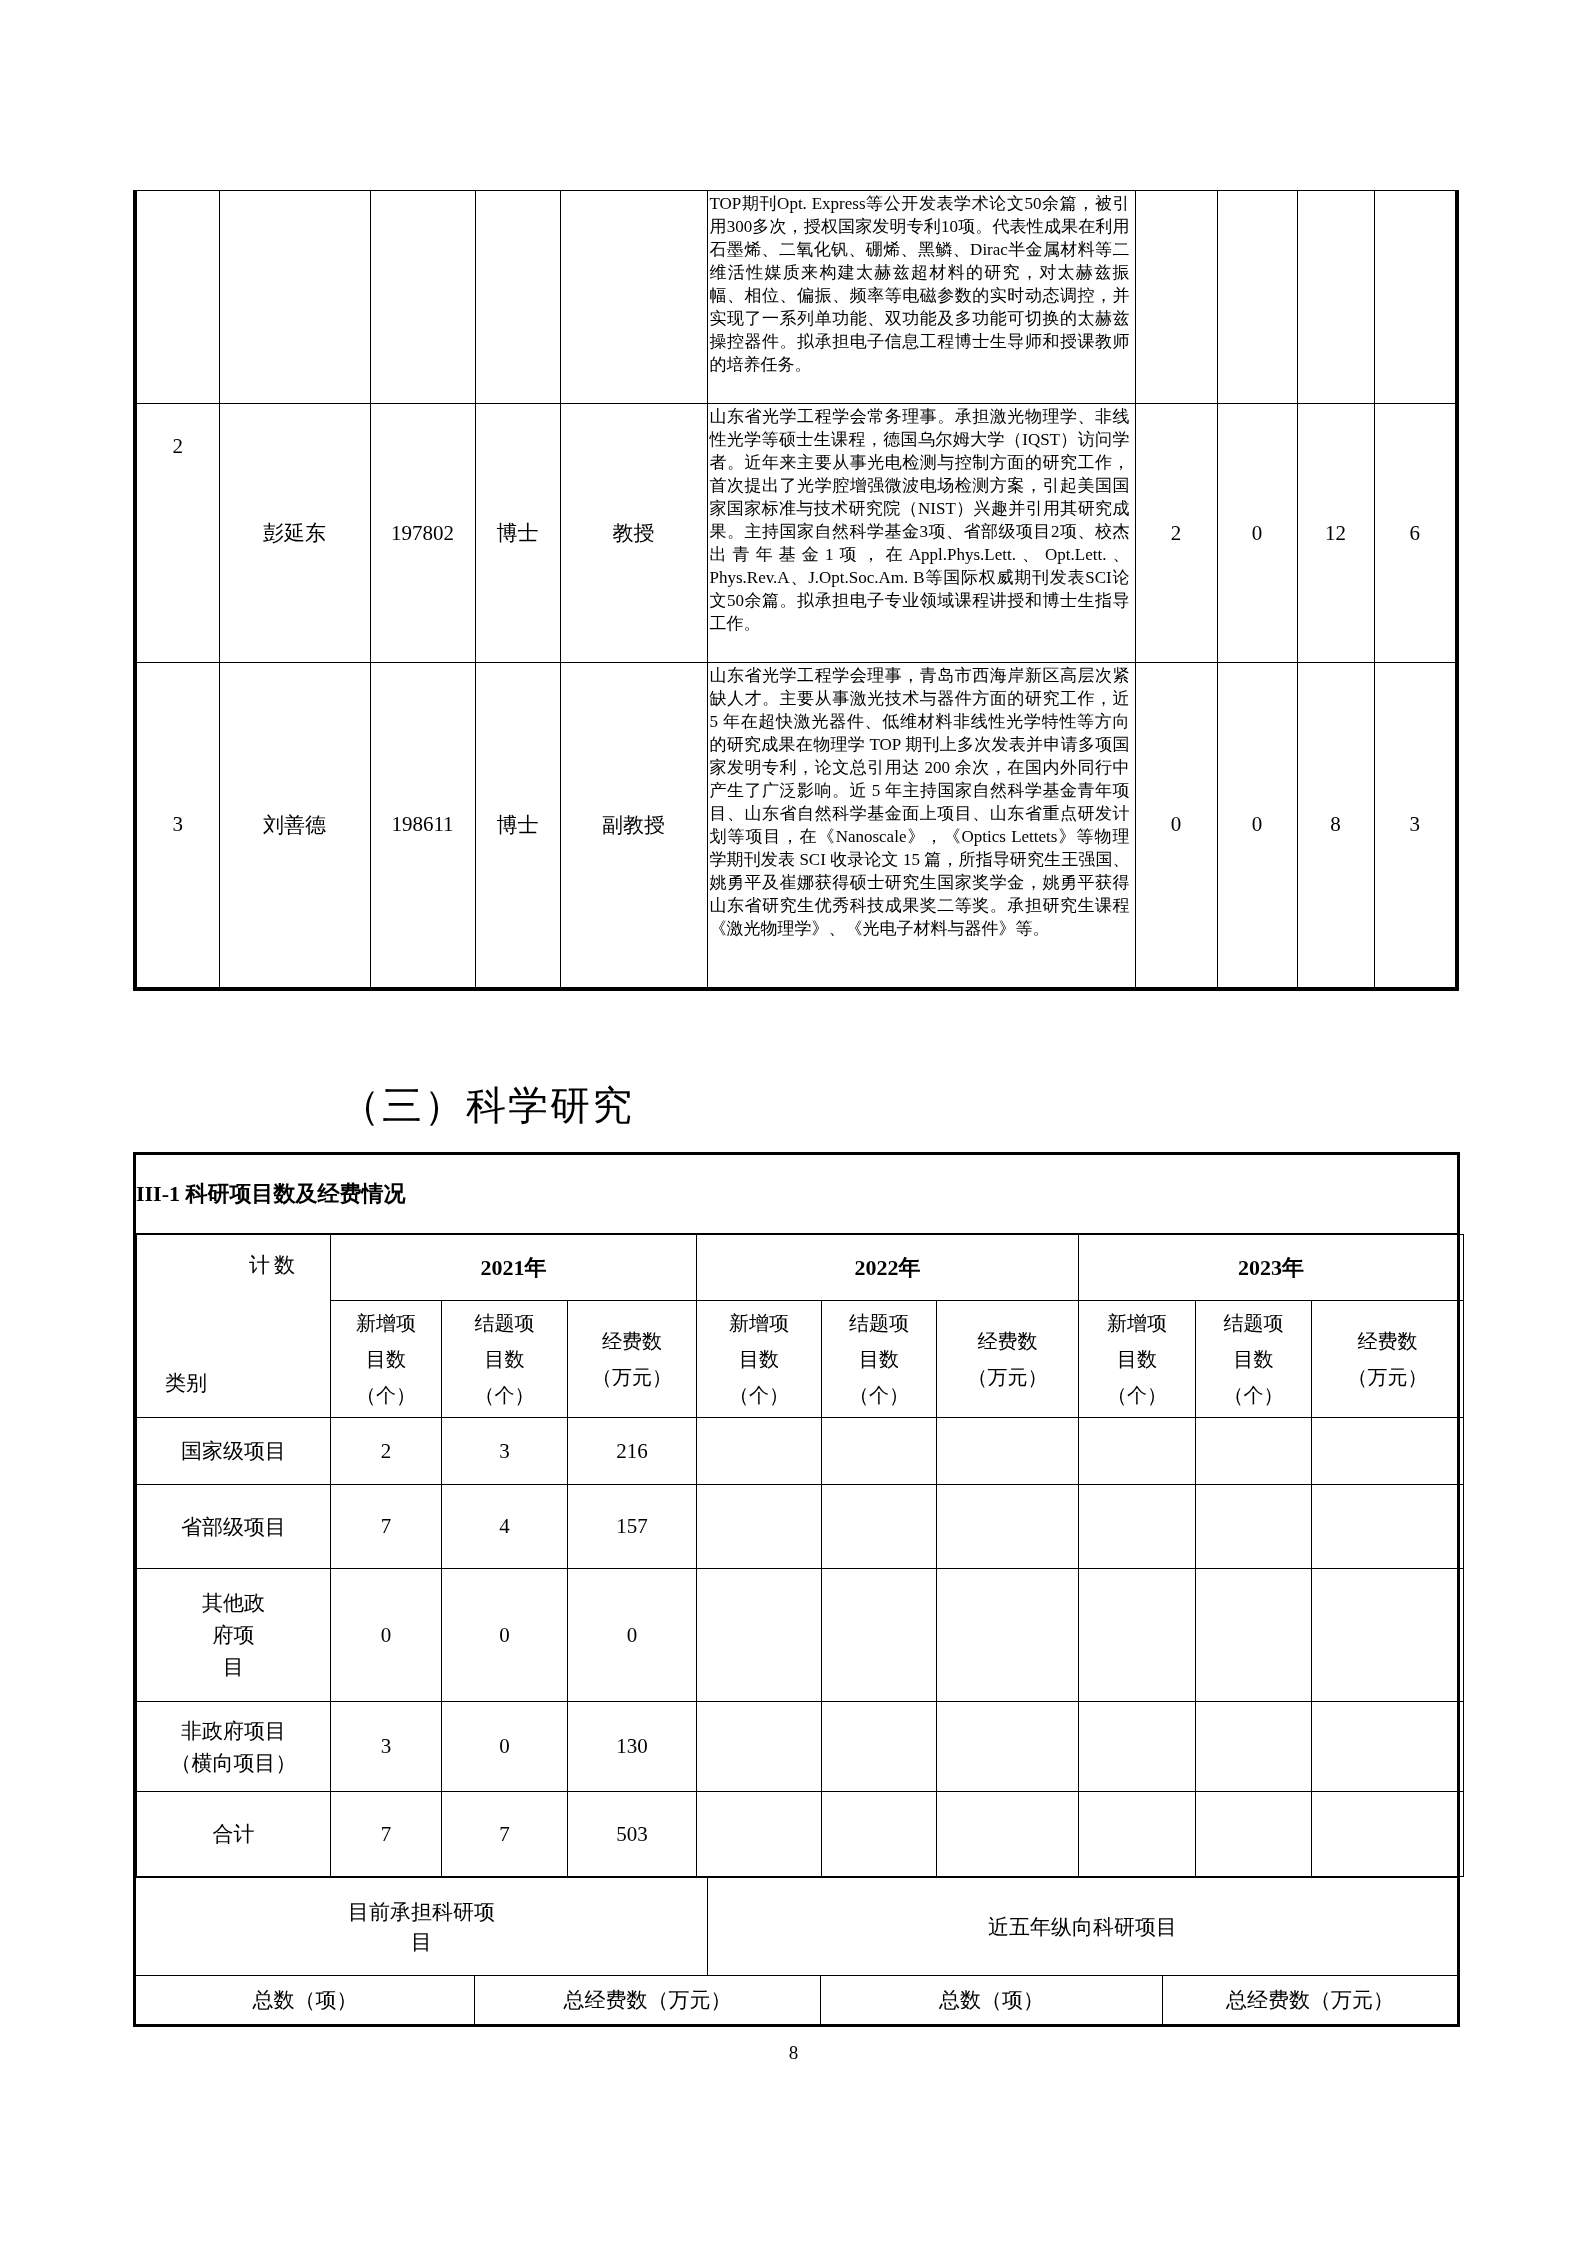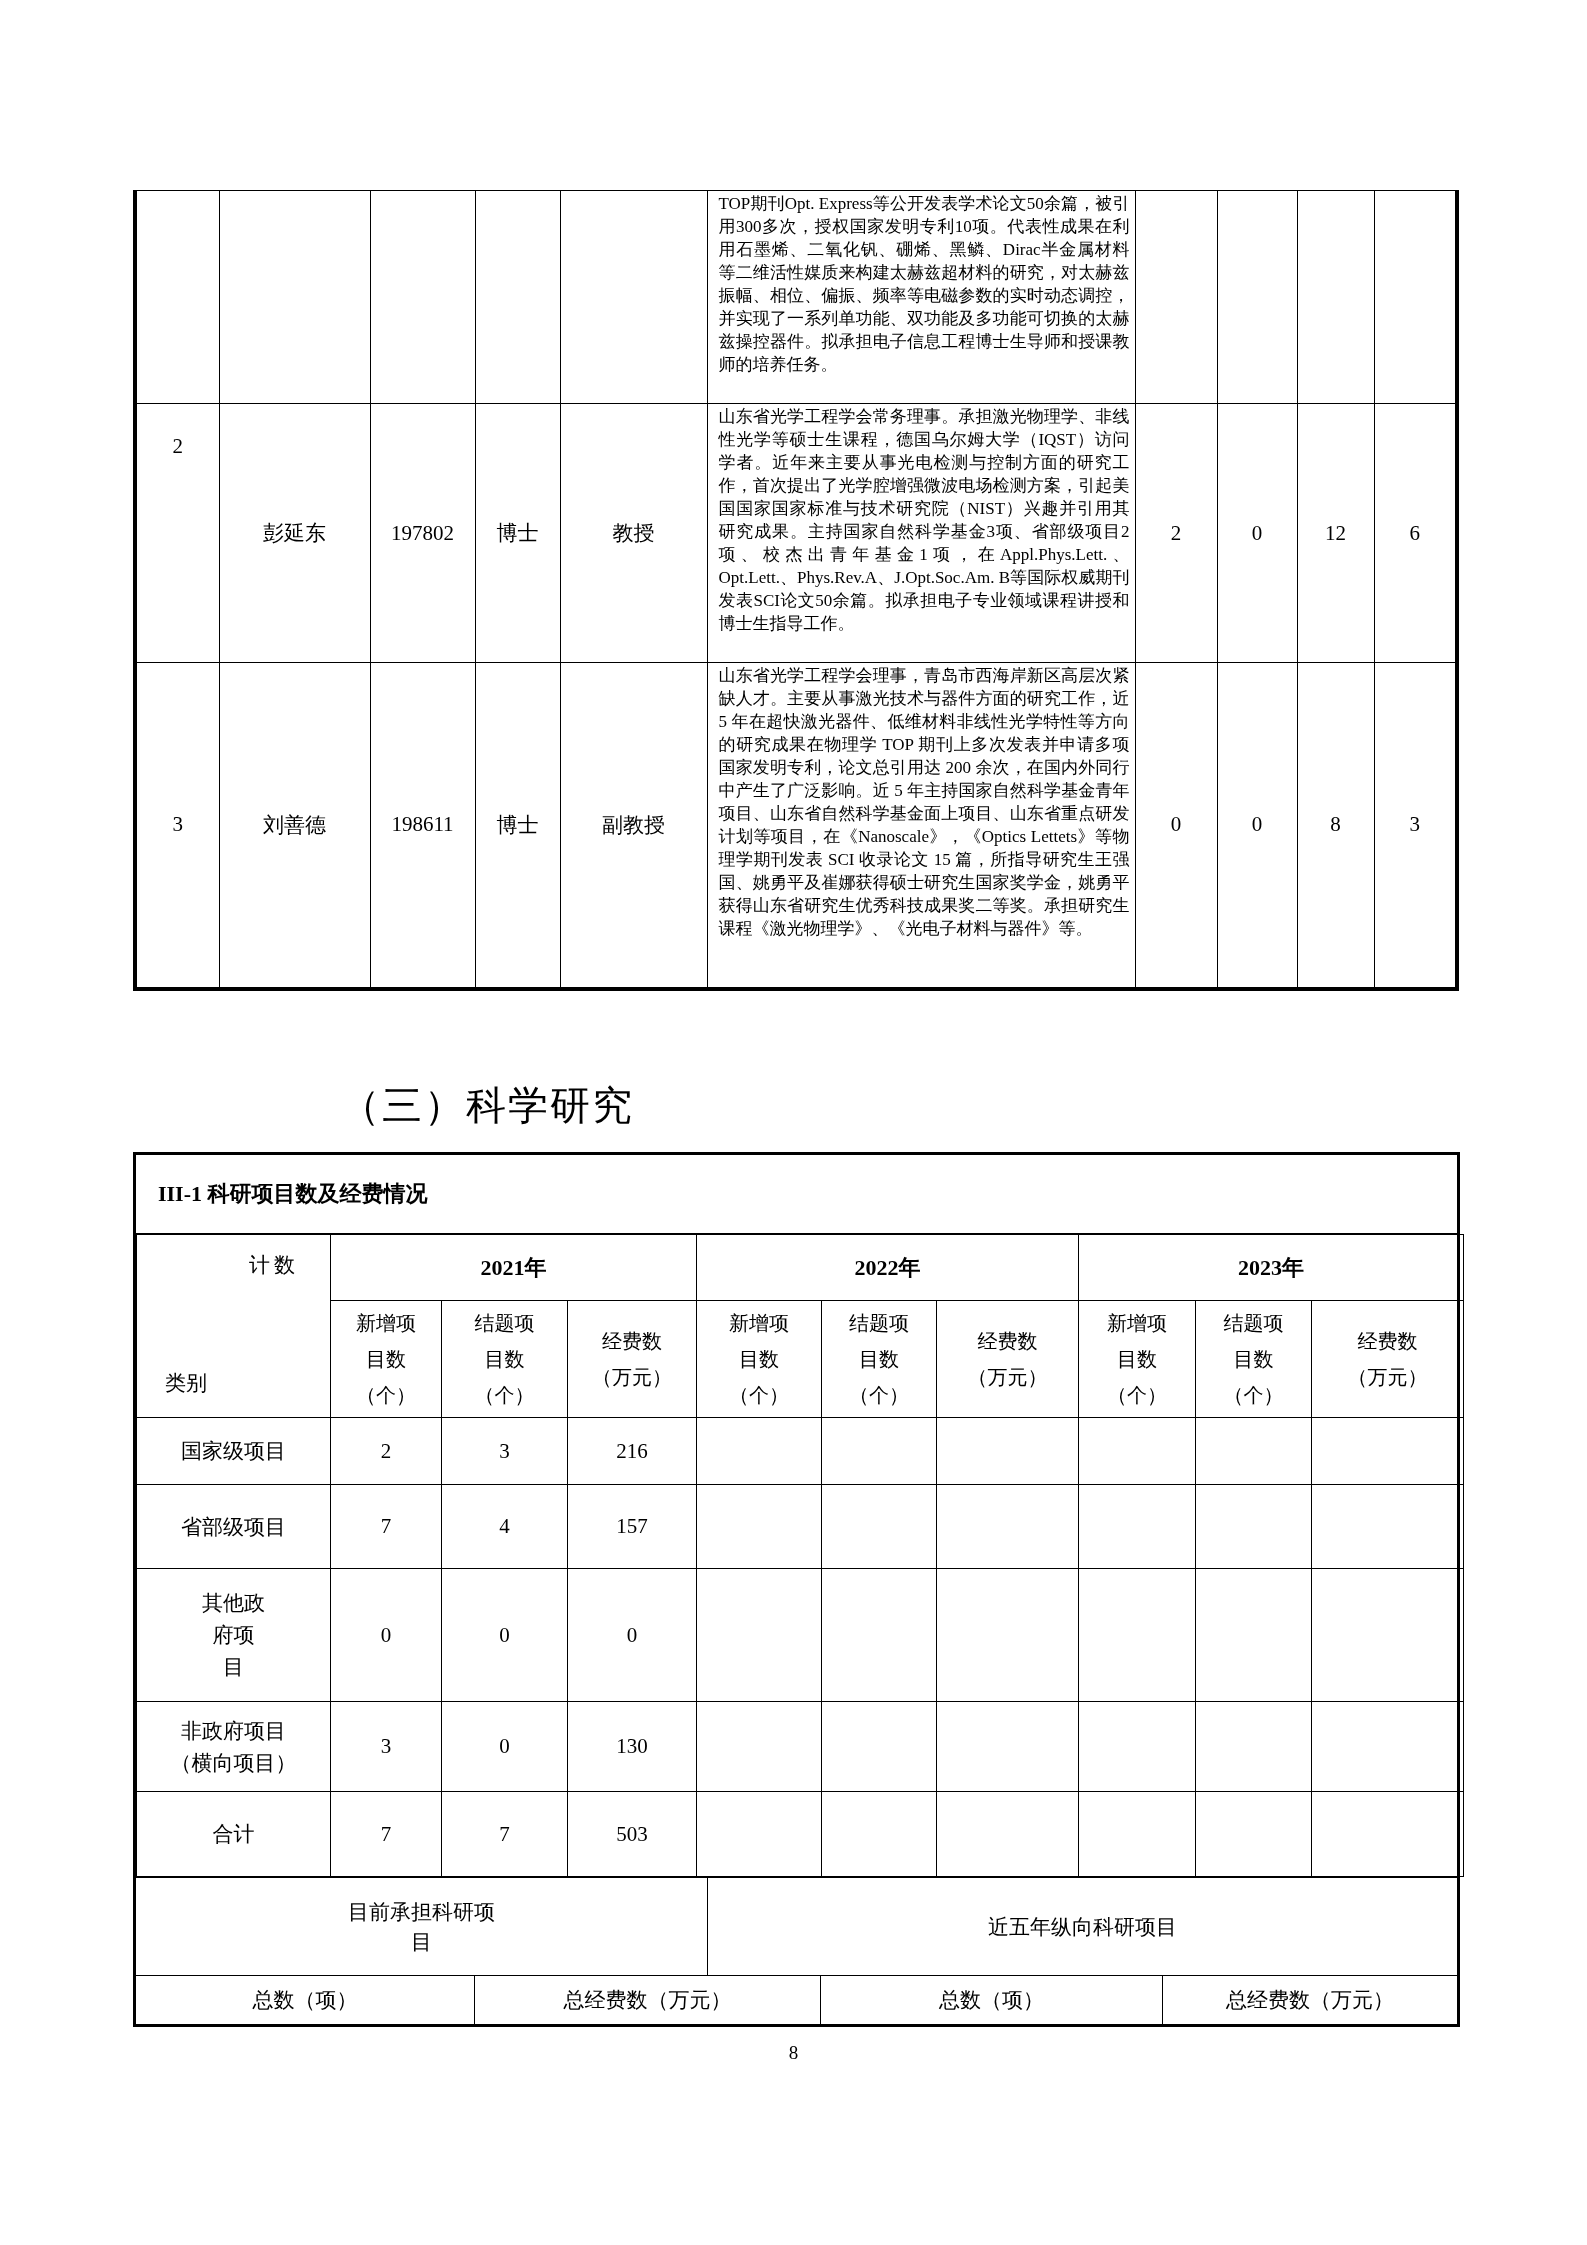--- a/index.html
+++ b/index.html
@@ -12,36 +12,36 @@
   .t1{
     position:absolute;left:133px;top:190px;width:1322px;
     border-left:4px solid #000;border-right:4px solid #000;
     border-bottom:4px solid #000;border-top:1px solid #000;
   }
   .t1 td{border:1px solid #000;vertical-align:middle;overflow:hidden;padding:0;}
   .t1 .c{text-align:center;font-size:21px;}
   .t1 .num{text-align:center;font-size:21px;}
   .t1 .desc{
     vertical-align:top;text-align:justify;font-size:17px;line-height:23px;
-    padding:1px 5px 0 11px;
+    padding:1px 5px 0 2px;
   }
   .t1 .idx-top{vertical-align:top;padding-top:30px;}
   
   .heading{
     position:absolute;left:340px;top:1078px;font-size:40px;letter-spacing:2px;
     white-space:nowrap;
   }
   
   .t2box{
     position:absolute;left:133px;top:1152px;width:1327px;box-sizing:border-box;
     border:3px solid #000;background:#fff;
   }
   .t2title{
     height:79px;border-bottom:1px solid #000;display:flex;align-items:center;
-    padding-left:22px;font-weight:bold;font-size:22px;box-sizing:border-box;
+    padding-left:0;font-weight:bold;font-size:22px;box-sizing:border-box;
   }
   .t2{width:100%;}
   .t2 td{border:1px solid #000;text-align:center;vertical-align:middle;
     font-size:21px;overflow:hidden;padding:0;}
   .t2 .year{font-weight:bold;font-size:22px;}
   .t2 .sub{font-size:20px;line-height:36px;white-space:pre-line;}
   .t2 .lbl{white-space:pre-line;line-height:32px;}
   .corner{position:relative;}
   .corner .ct{position:absolute;top:16px;left:58%;font-size:21px;letter-spacing:4px;}
   .corner .cb{position:absolute;bottom:20px;left:28px;font-size:21px;}

